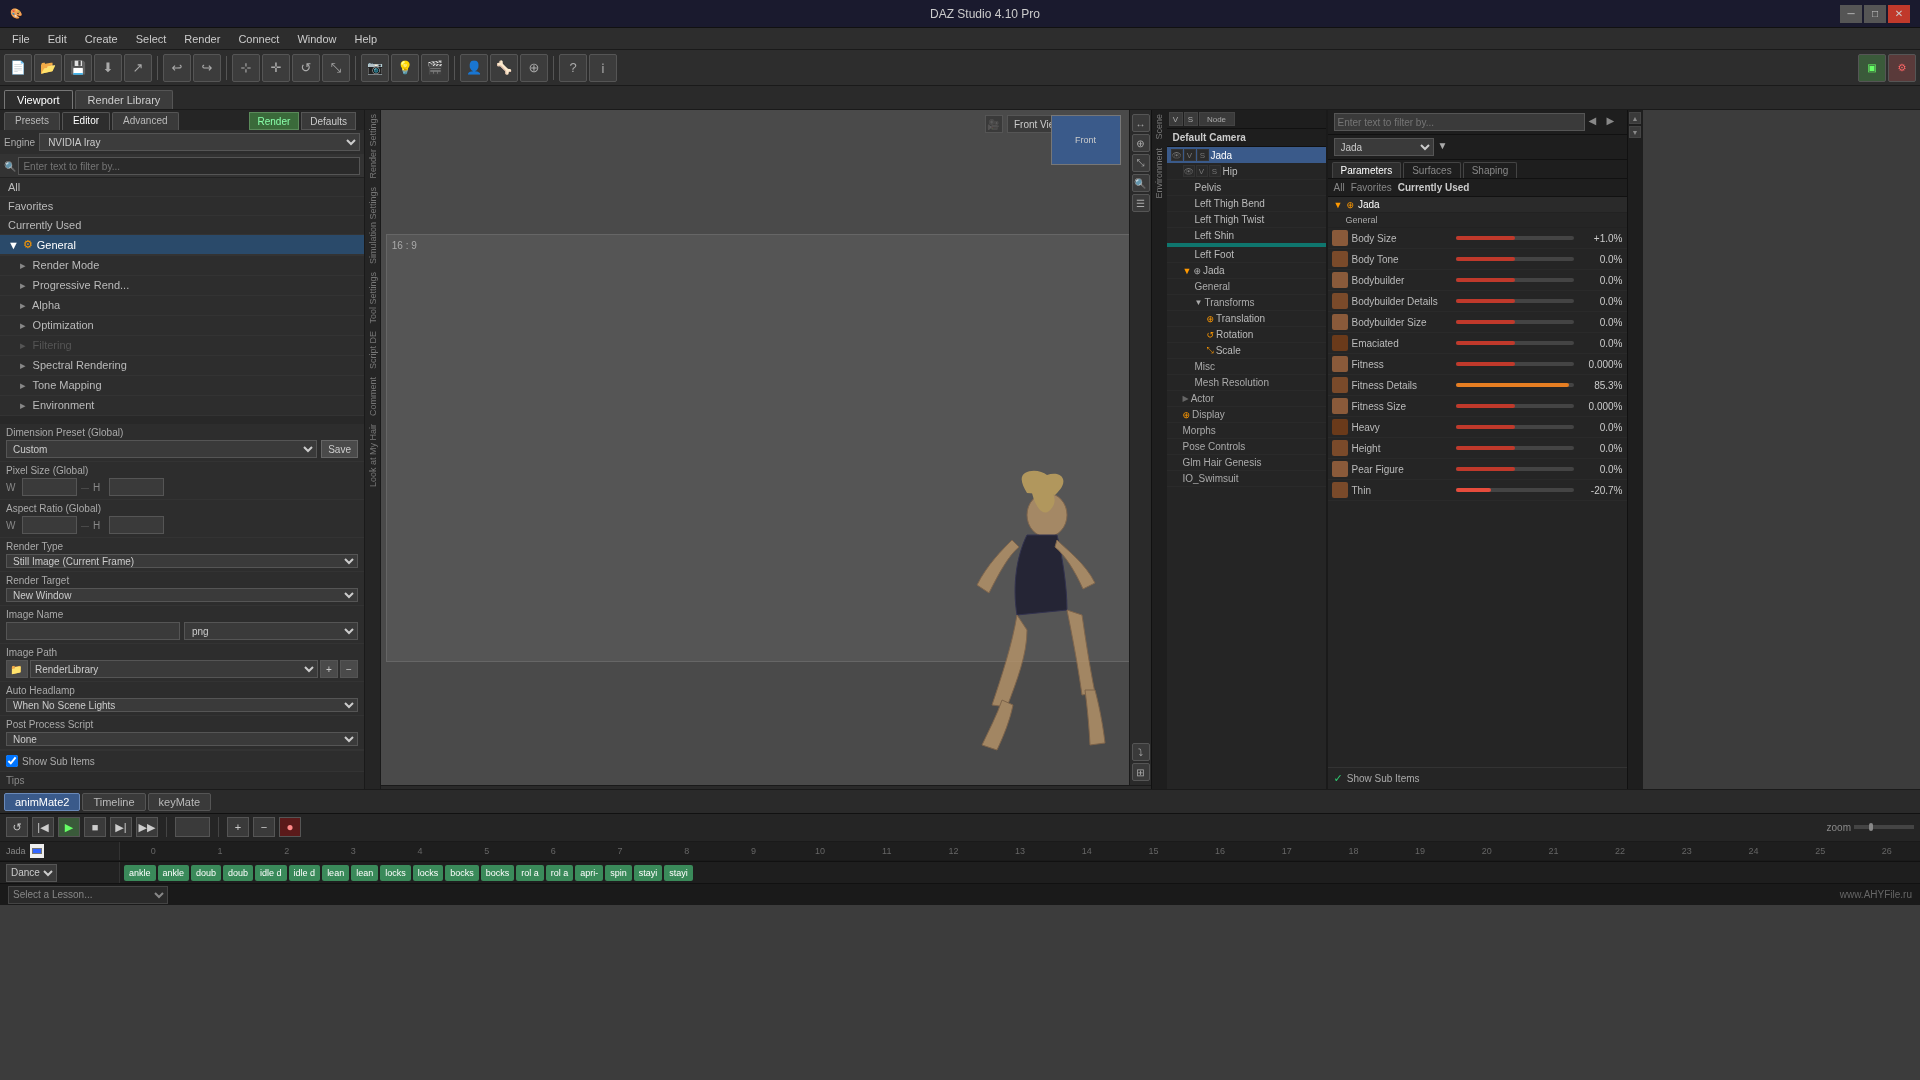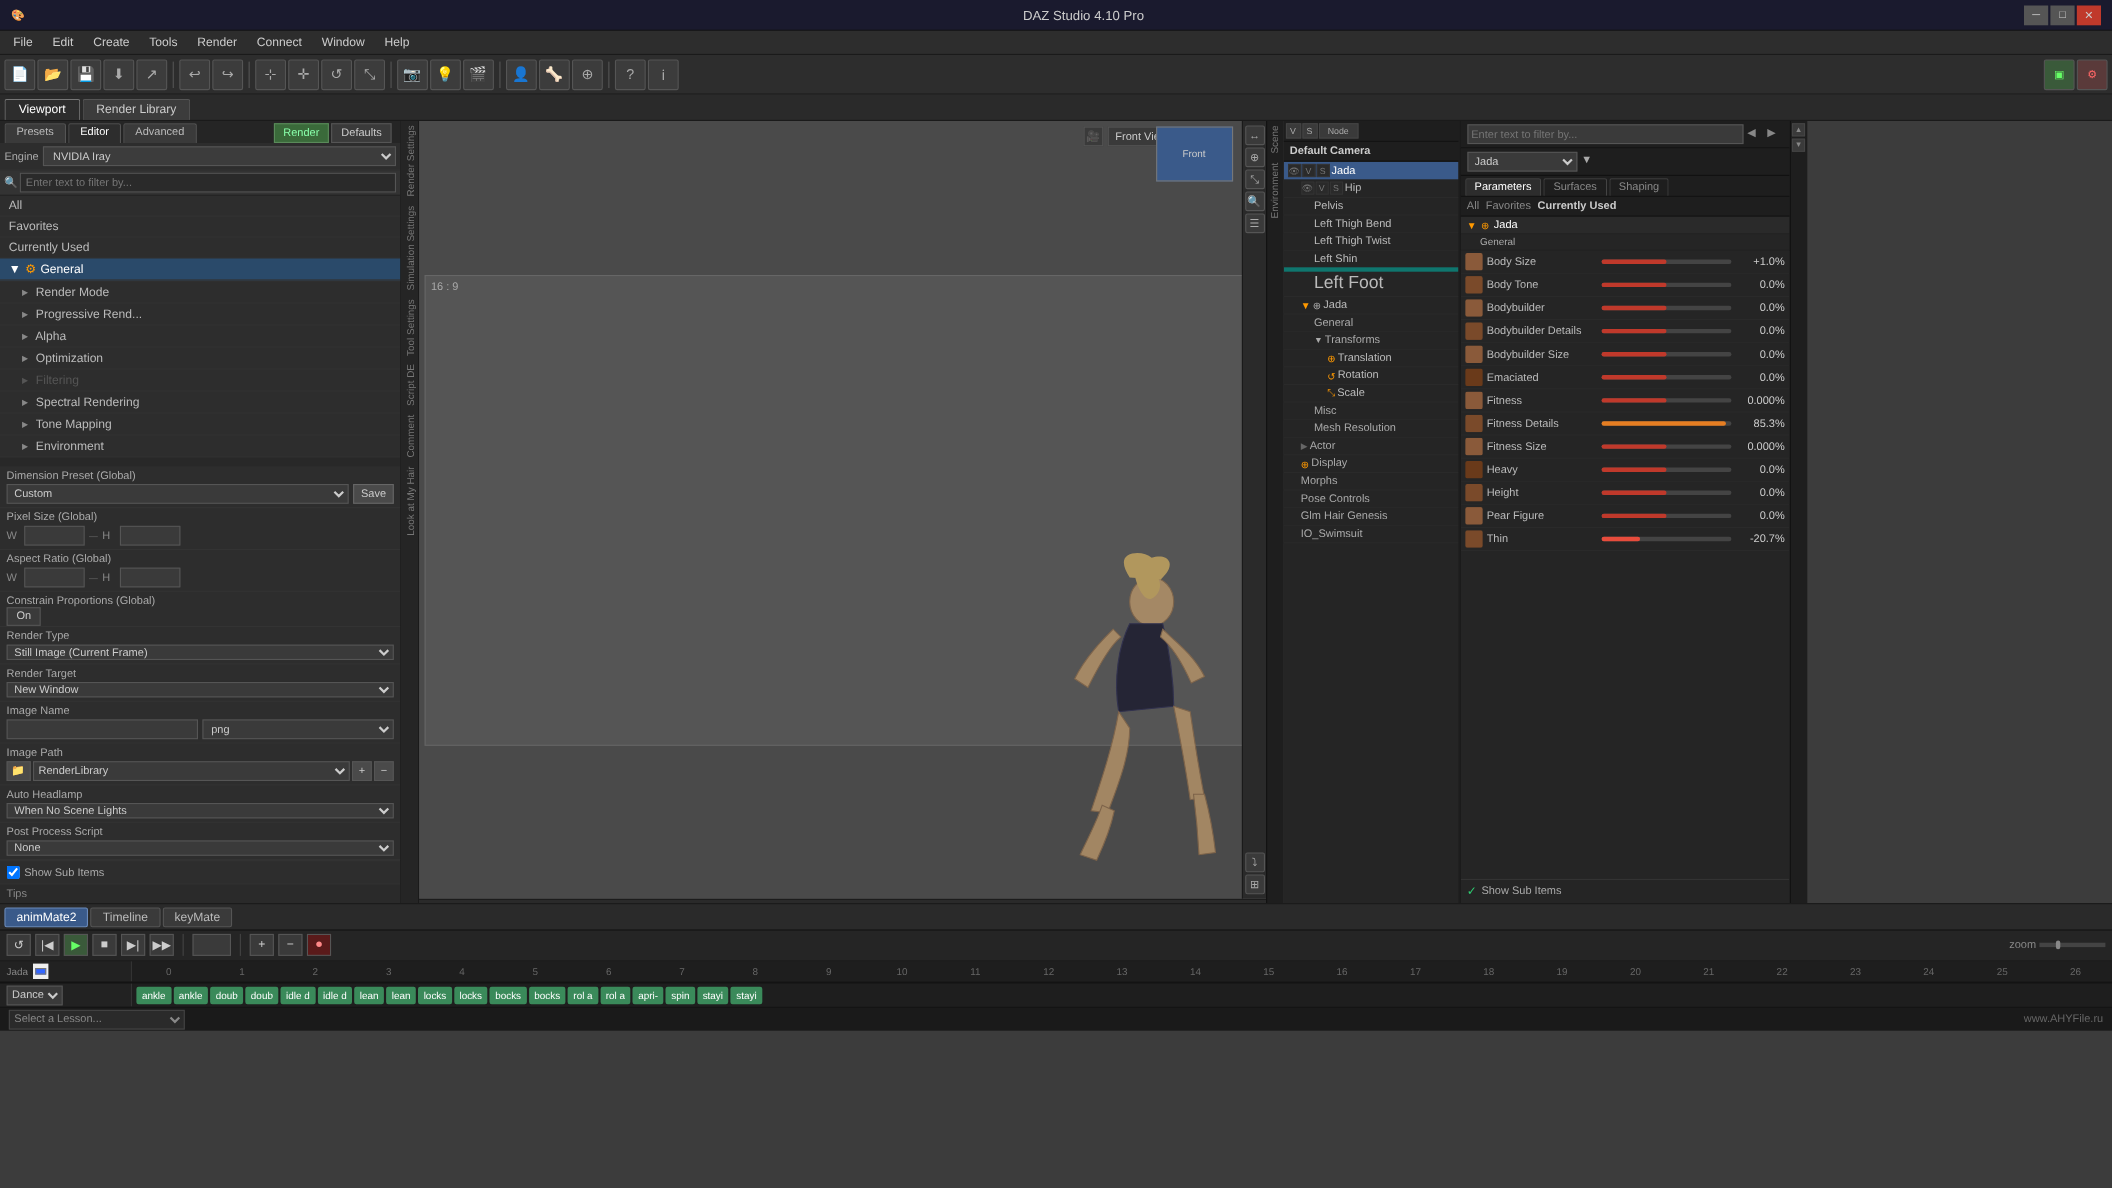--- a/index.html
+++ b/index.html
@@ -655,21 +655,21 @@
     <button class="win-btn">─</button>
     <button class="win-btn">□</button>
     <button class="win-btn close">✕</button>
   </div>
 </div>
 
 <div id="menubar">
   <span class="menu-item">File</span>
   <span class="menu-item">Edit</span>
   <span class="menu-item">Create</span>
-  <span class="menu-item">Tools</span>
+  <span class="menu-item">Select</span>
   <span class="menu-item">Render</span>
   <span class="menu-item">Connect</span>
   <span class="menu-item">Window</span>
   <span class="menu-item">Help</span>
 </div>
 
 <div id="toolbar">
   <div class="toolbar-btn" title="New Scene">📄</div>
   <div class="toolbar-btn" title="Open">📂</div>
   <div class="toolbar-btn" title="Save">💾</div>
@@ -804,26 +804,20 @@
         <label>Aspect Ratio (Global)</label>
         <div class="form-row">
           <span class="w-label">W</span>
           <input type="text" style="width: 55px; background: rgb(58, 58, 58); border: 1px solid rgb(85, 85, 85); color: rgb(204, 204, 204); font-size: 10px; height: 18px; padding: 0px 3px;">
           <span style="font-size:8px; color:#666;">—</span>
           <span class="w-label">H</span>
           <input type="text" style="width: 55px; background: rgb(58, 58, 58); border: 1px solid rgb(85, 85, 85); color: rgb(204, 204, 204); font-size: 10px; height: 18px; padding: 0px 3px;">
         </div>
       </div>
 
-      <div class="form-group">
-        <label>Constrain Proportions (Global)</label>
-        <div>
-          <span class="on-off">On</span>
-        </div>
-      </div>
 
       <div class="form-group">
         <label>Render Type</label>
         <div class="dropdown-row">
           <select>
             <option>Still Image (Current Frame)</option>
           </select>
         </div>
       </div>
 
@@ -999,21 +993,21 @@
         </div>
 
         <div style="display:flex; align-items:center; gap:2px; padding:2px 4px; padding-left:28px; font-size:10px; cursor:pointer; color:#bbb; border-bottom:1px solid #2a2a2a;">
           <span>Left Thigh Twist</span>
         </div>
 
         <div style="display:flex; align-items:flex-start; gap:2px; padding:2px 4px; padding-left:28px; font-size:10px; cursor:pointer; color:#bbb; border-bottom:4px solid #0f766e;">
           <span>Left Shin</span>
         </div>
 
-        <div style="display:flex; align-items:flex-end; gap:2px; padding:2px 4px; padding-left:28px; font-size:16px; cursor:pointer; color:#bbb; border-bottom:1px solid #2a2a2a;">
+        <div style="display:flex; align-items:flex-end; gap:2px; padding:2px 4px; padding-left:28px; font-size:10px; cursor:pointer; color:#bbb; border-bottom:1px solid #2a2a2a;">
           <span>Left Foot</span>
         </div>
 
         <div style="padding:2px 4px; padding-left:16px; font-size:10px; color:#bbb; border-bottom:1px solid #2a2a2a; display:flex; align-items:center; gap:2px; cursor:pointer;">
           <span style="color:#f90; font-size:9px;">▼</span>
           <span style="color:#aaa; font-size:9px;">⊕</span>
           <span>Jada</span>
         </div>
 
         <div style="padding:2px 8px; padding-left:28px; font-size:10px; color:#aaa; border-bottom:1px solid #2a2a2a; cursor:pointer;">General</div>

